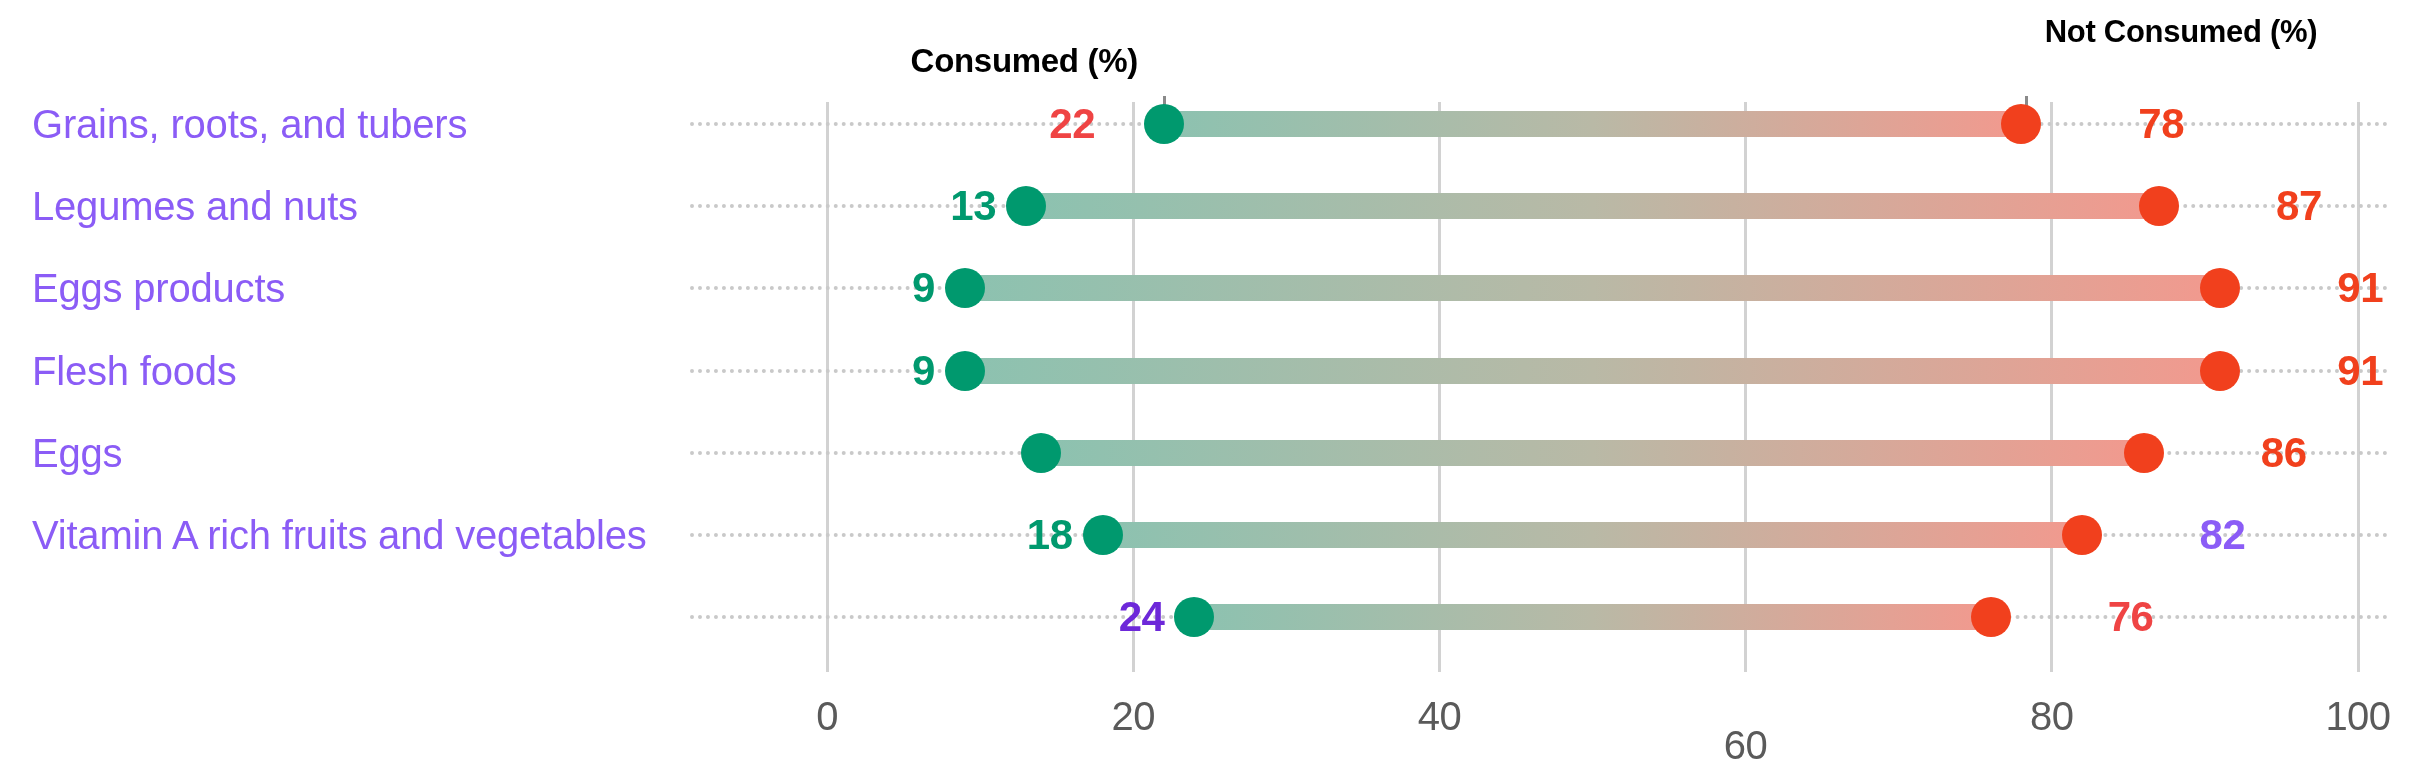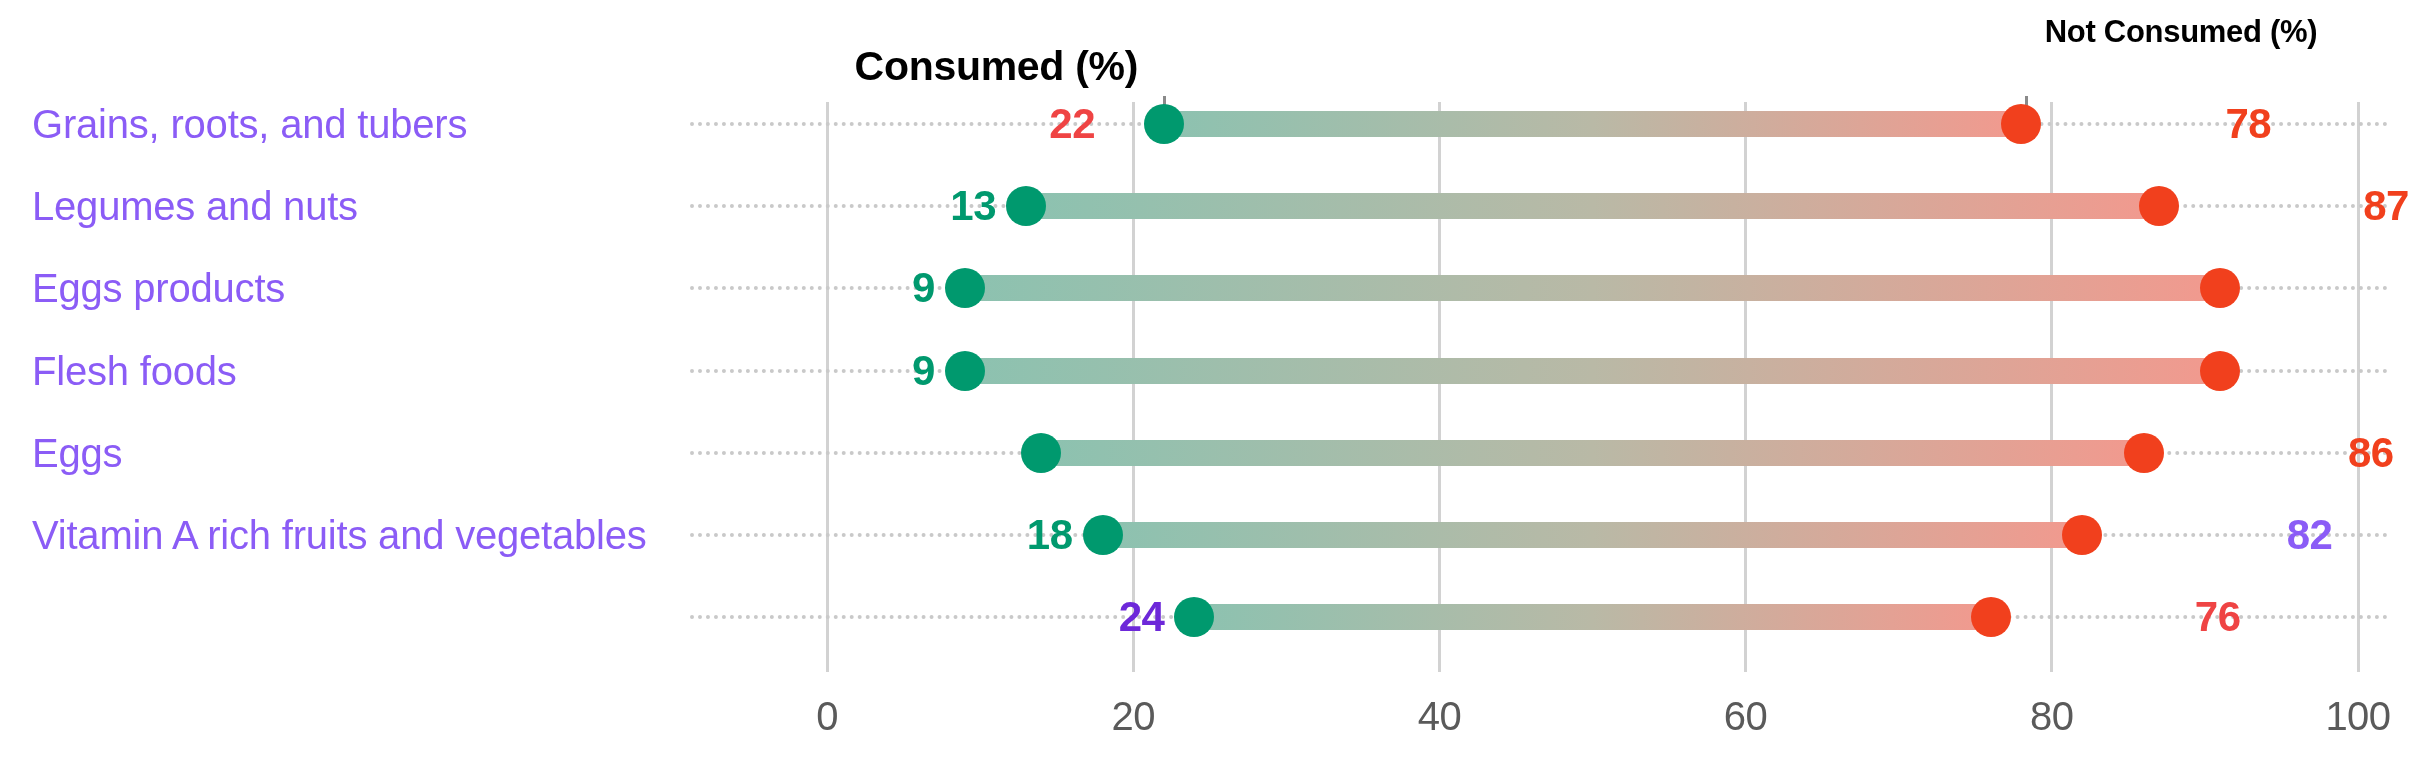--- a/index.html
+++ b/index.html
@@ -7,21 +7,21 @@
     width:2413px;height:772px;background:#ffffff;
     font-family:"Liberation Sans", sans-serif;
     overflow:hidden;position:relative;
   }
   #chart-root{position:absolute;inset:0;}
 
   
   .hdr{position:absolute;font-weight:bold;line-height:1.18;white-space:pre-line;}
   #hdr-consumed{
     left:838px;top:42px;width:300px;text-align:right;
-    font-size:41px;letter-spacing:-0.3px;
+    font-size:33px;letter-spacing:-0.3px;
   }
   #hdr-notconsumed{
     left:2016px;top:14px;width:330px;text-align:center;
     font-size:31px;letter-spacing:-0.3px;
   }
   .leader{position:absolute;width:3px;background:#8a8a8a;}
   #leader-consumed{left:1163px;top:96px;height:36px;}
   #leader-notconsumed{left:2025px;top:96px;height:36px;}
 
   
@@ -46,21 +46,21 @@
   }
   .dot{
     position:absolute;border-radius:50%;
     transform:translate(-50%,-50%);
   }
   .val{
     position:absolute;font-weight:bold;font-size:42px;
     transform:translateY(-50%);white-space:nowrap;letter-spacing:-0.5px;
   }
   .val.left{text-align:right;}
-  .val.right{text-align:right;}
+  .val.right{text-align:center;}
 
   
   #xaxis{position:absolute;left:0;right:0;top:672px;height:100px;}
   .xtick{
     position:absolute;top:22px;font-size:40px;color:#5a5a5a;
     transform:translateX(-50%);letter-spacing:-0.5px;
   }
 </style>
 </head>
 <body>
@@ -126,18 +126,18 @@
       <div class="dot" style="left: 1194.44px; top: 617.2px; width: 40px; height: 40px; background: rgb(0, 153, 110);"></div>
       <div class="dot" style="left: 1990.56px; top: 617.2px; width: 40px; height: 40px; background: rgb(241, 64, 29);"></div>
       <div class="val left" style="left: 944.44px; width: 220px; top: 617.2px; color: #6d28d9;">24</div>
       <div class="val right" style="left: 2020.56px; width: 220px; top: 617.2px; color: #ef4444;">76</div>
     </div>
 
   <div id="xaxis">
       <div class="xtick" style="left: 827px;">0</div>
       <div class="xtick" style="left: 1133.2px;">20</div>
       <div class="xtick" style="left: 1439.4px;">40</div>
-      <div class="xtick" style="left: 1745.6px;">60</div>
+      <div class="xtick" style="left: 1745.6px; margin-top: 29px;">60</div>
       <div class="xtick" style="left: 2051.8px;">80</div>
       <div class="xtick" style="left: 2358px;">100</div>
     </div>
 
 </div>
 
 </body></html>

